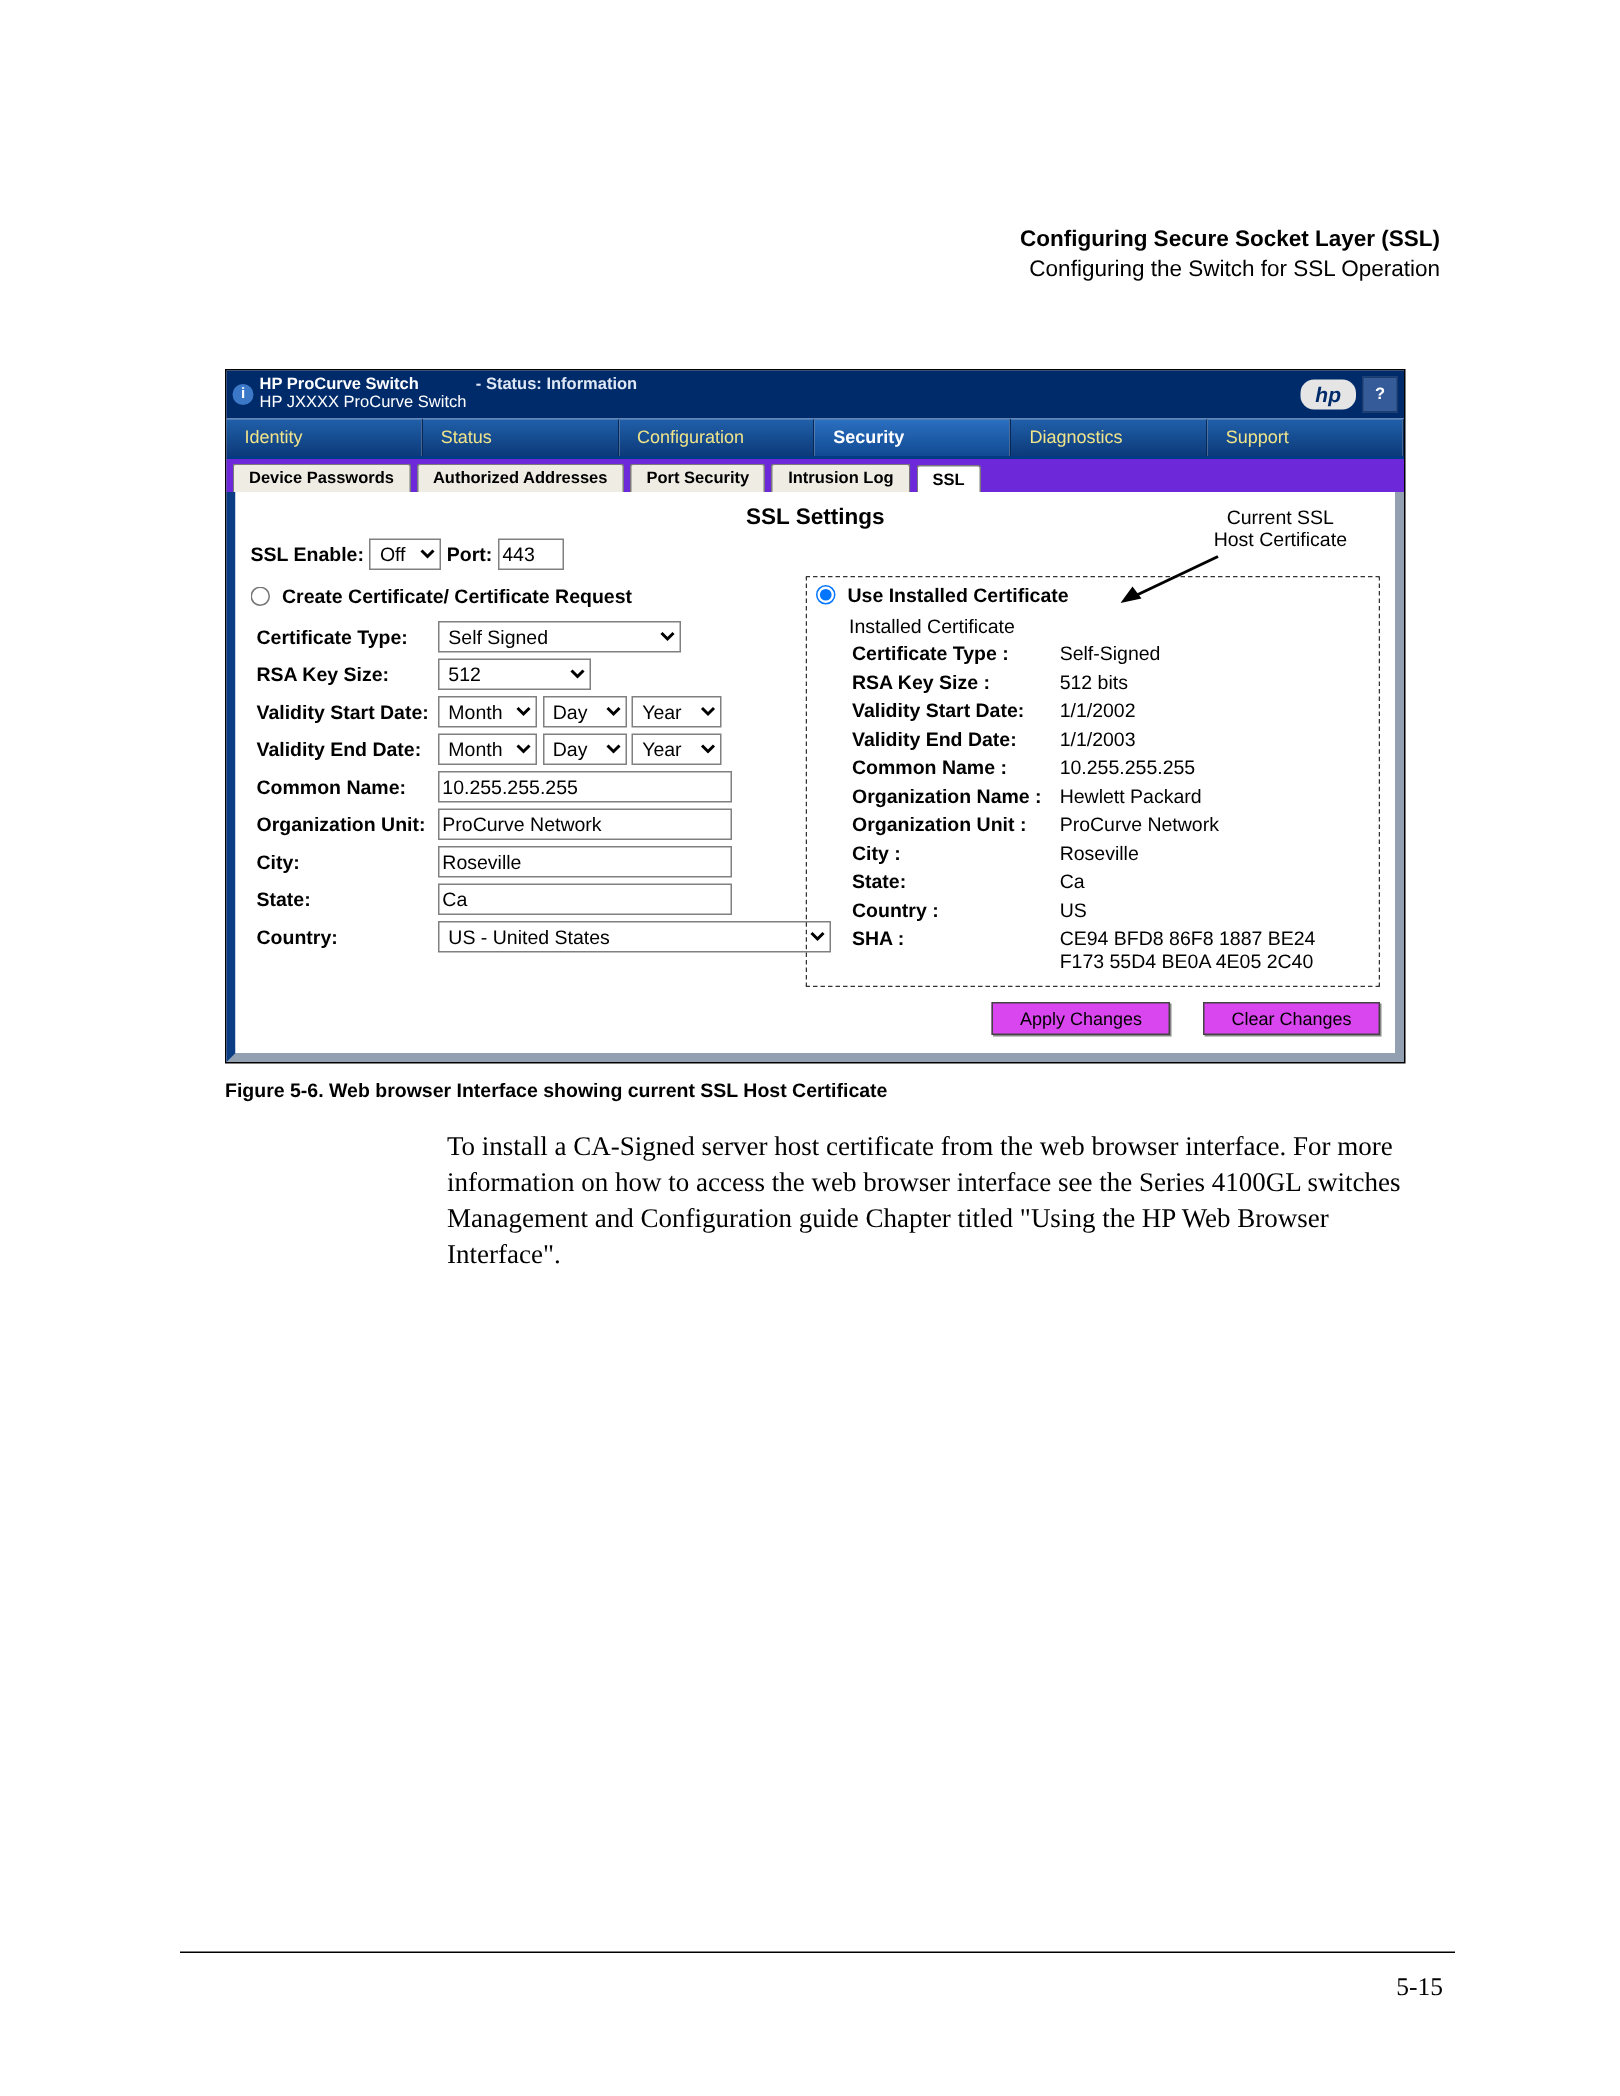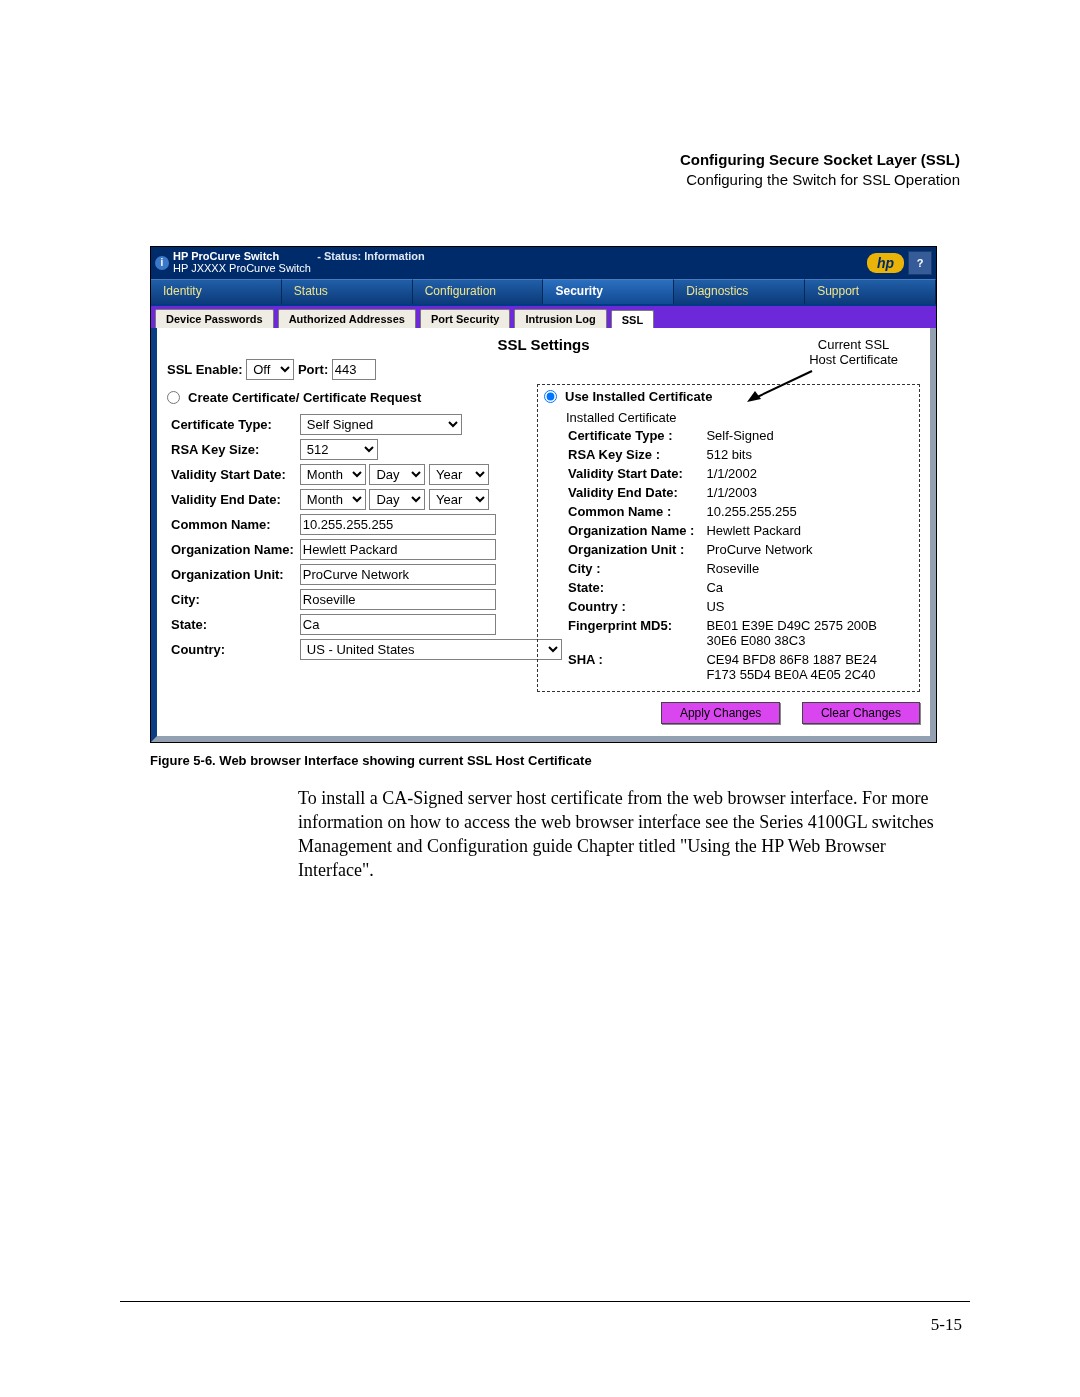--- a/index.html
+++ b/index.html
@@ -46,21 +46,21 @@
   .info-icon {
     width: 14px; height: 14px;
     display: inline-flex; align-items: center; justify-content: center;
     background: #3b78c7; border-radius: 50%; color: #fff; font-weight: bold;
     font-size: 10px;
   }
   .titlebar .tb-titles { line-height: 1.05; }
   .titlebar .tb-status { color: #dfe8f5; margin-left: 35px; font-weight: bold; }
   .titlebar-right { display: flex; align-items: center; gap: 4px; }
   .hp-logo {
-    background: #eab308; color: #002b6b; font-style: italic; font-weight: bold;
+    background: #e5e5e5; color: #002b6b; font-style: italic; font-weight: bold;
     padding: 2px 10px; border-radius: 9px; font-size: 14px;
   }
   .help-btn {
     width: 22px; height: 22px; background: #355c99; color: #fff;
     display: inline-flex; align-items: center; justify-content: center;
     border: 1px solid #1c3c6e; font-weight: bold;
   }
   .main-tabs {
     display: flex;
     border-bottom: 2px solid #003a85;
@@ -145,21 +145,21 @@
   .ssl-enable-row select { width: 48px; }
   .ssl-enable-row input { width: 38px; }
   .two-col { display: flex; gap: 10px; }
   .col-left { width: 360px; }
   .col-right { flex: 1; border: 1px dashed #333; border-radius: 1px; padding: 4px 6px 6px 6px; margin-top:-6px; }
   .radio-row { font-weight: bold; font-size: 13px; margin-bottom: 6px; display: flex; align-items: center; gap: 4px; }
   input[type=radio] { margin: 0 4px 0 0; }
   .form-grid td { vertical-align: middle; padding: 1px 2px; font-size: 13px; }
   .form-grid .lab { font-weight: bold; white-space: nowrap; }
   .sel-cert { width: 162px; }
-  .sel-rsa { width: 78px; }
+  .sel-rsa { width: 102px; }
   .sel-date { width: 66px; }
   .sel-day { width: 56px; }
   .sel-year { width: 60px; }
   .txt-wide { width: 190px; }
   .sel-country { width: 262px; }
   .section-sub { font-weight: bold; margin: 6px 0 2px 0; font-size: 13px; }
   .info-grid td { font-size: 13px; padding: 1px 4px 1px 0; vertical-align: top; }
   .info-grid .ilab { font-weight: bold; white-space: nowrap; padding-right: 10px; }
   .btn-row { text-align: right; margin-top: 10px; padding-bottom: 2px; }
   .btn {
@@ -296,24 +296,20 @@
                   <select class="sel-date"><option>Month</option></select>
                   <select class="sel-day"><option>Day</option></select>
                   <select class="sel-year"><option>Year</option></select>
                 </td>
               </tr>
               <tr>
                 <td class="lab">Common Name:</td>
                 <td><input type="text" class="txt-wide" value="10.255.255.255" style=""></td>
               </tr>
               <tr>
-                <td class="lab">Organization Name:</td>
-                <td><input type="text" class="txt-wide" value="Hewlett Packard" style=""></td>
-              </tr>
-              <tr>
                 <td class="lab">Organization Unit:</td>
                 <td><input type="text" class="txt-wide" value="ProCurve Network" style=""></td>
               </tr>
               <tr>
                 <td class="lab">City:</td>
                 <td><input type="text" class="txt-wide" value="Roseville" style=""></td>
               </tr>
               <tr>
                 <td class="lab">State:</td>
                 <td><input type="text" class="txt-wide" value="Ca" style=""></td>
@@ -368,24 +364,20 @@
                     </tr>
               <tr>
                       <td class="ilab">State:</td>
                       <td>Ca</td>
                     </tr>
               <tr>
                       <td class="ilab">Country :</td>
                       <td>US</td>
                     </tr>
               <tr>
-                      <td class="ilab">Fingerprint MD5:</td>
-                      <td>BE01 E39E D49C 2575 200B 30E6 E080 38C3</td>
-                    </tr>
-              <tr>
                       <td class="ilab">SHA :</td>
                       <td>CE94 BFD8 86F8 1887 BE24 F173 55D4 BE0A 4E05 2C40</td>
                     </tr>
             </tbody>
                 </table>
           </div>
         </div>
 
         <div class="btn-row">
           <span class="btn">Apply Changes</span>

